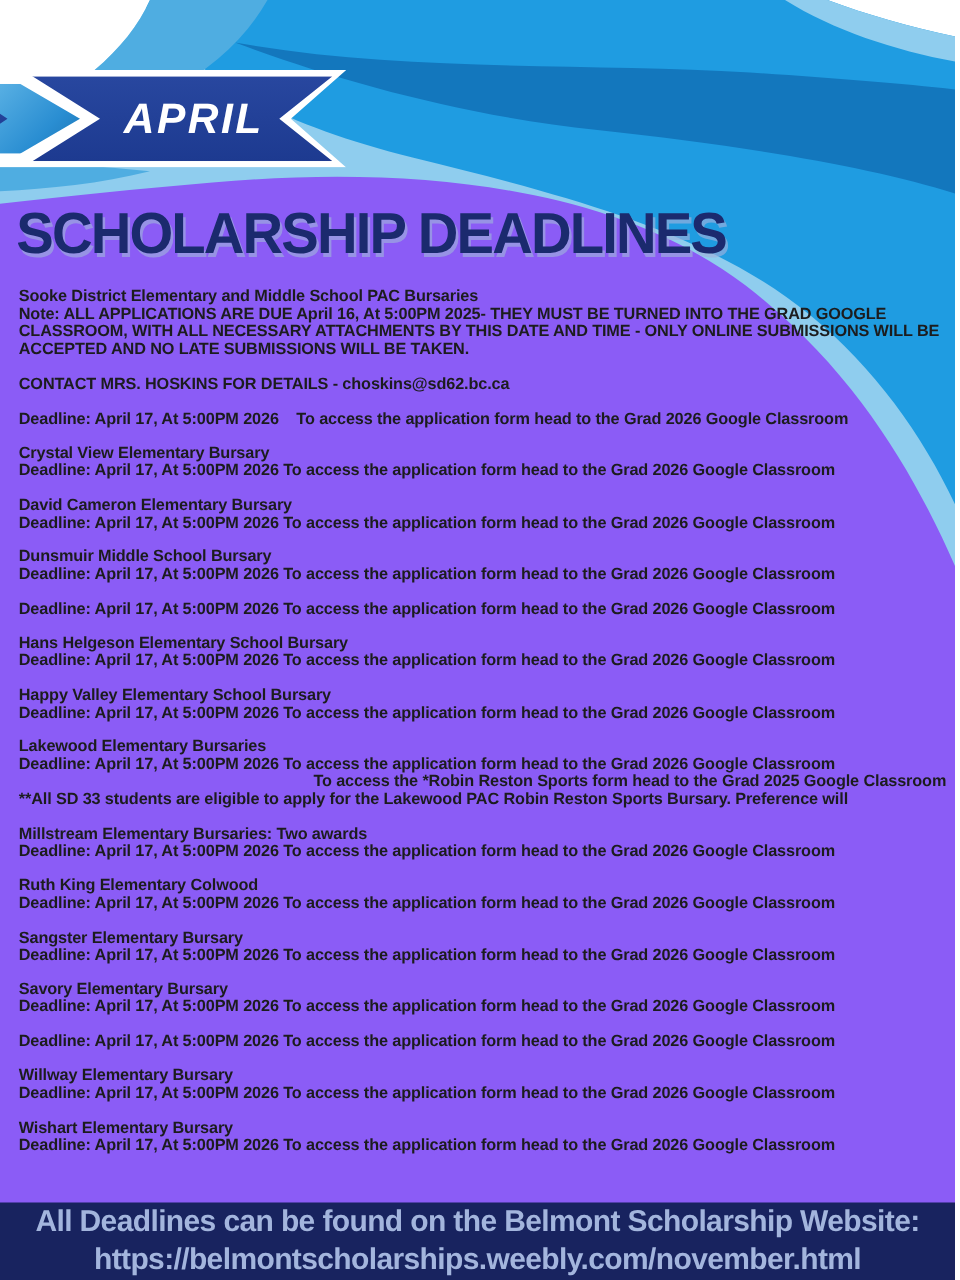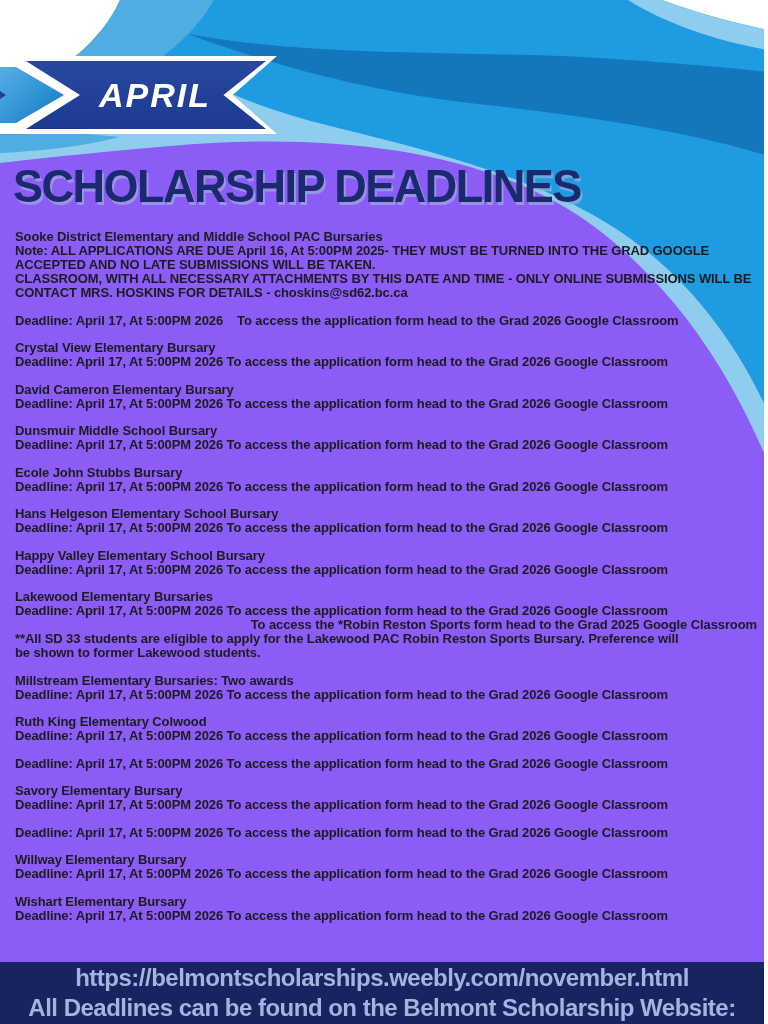--- a/index.html
+++ b/index.html
@@ -28,21 +28,21 @@
   
   .title{position:absolute;top:160px;left:13px;z-index:6;color:#1b2a6e;font-weight:bold;
     font-size:45px;letter-spacing:-1.5px;white-space:nowrap;
     text-shadow:2px 3px 0 rgba(158,176,219,0.65);transform:scaleY(1.03);transform-origin:left top;}
 
   
   .content{position:absolute;top:230px;left:15px;width:742px;z-index:6;color:#1c1c1e;
     font-weight:bold;font-size:13px;line-height:14px;letter-spacing:-0.1px;}
   .sec{margin-bottom:13.5px;}
   .line{white-space:pre-wrap;}
-  .contact{}
+  .contact{margin-top:14px;}
   .indent{padding-left:88px;text-align:right;}
 
   
   .footer{position:absolute;left:0;right:0;bottom:0;height:62px;background:#18235f;z-index:8;
     display:flex;flex-direction:column;align-items:center;justify-content:center;gap:2px;}
   .footer .f-line{color:#a3b5dd;font-weight:bold;font-size:24px;letter-spacing:-0.5px;
     line-height:28px;white-space:nowrap;}
 </style>
 </head>
 <body>
@@ -69,22 +69,22 @@
   <div class="chev-inner"></div>
   <div class="ribbon-text">APRIL</div>
 
   <div class="title">SCHOLARSHIP DEADLINES</div>
 
   <div class="content">
 
     <div class="sec">
       <div class="line">Sooke District Elementary and Middle School PAC Bursaries</div>
       <div class="line">Note: ALL APPLICATIONS ARE DUE April 16, At 5:00PM 2025- THEY MUST BE TURNED INTO THE GRAD GOOGLE</div>
+      <div class="line">CLASSROOM, WITH ALL NECESSARY ATTACHMENTS BY THIS DATE AND TIME - ONLY ONLINE SUBMISSIONS WILL BE</div>
       <div class="line">ACCEPTED AND NO LATE SUBMISSIONS WILL BE TAKEN.</div>
-      <div class="line">CLASSROOM, WITH ALL NECESSARY ATTACHMENTS BY THIS DATE AND TIME - ONLY ONLINE SUBMISSIONS WILL BE</div>
       <div class="line contact">CONTACT MRS. HOSKINS FOR DETAILS - choskins@sd62.bc.ca</div>
     </div>
 
     <div class="sec">
       <div class="line">Deadline: April 17, At 5:00PM 2026    To access the application form head to the Grad 2026 Google Classroom</div>
     </div>
 
     <div class="sec">
       <div class="line">Crystal View Elementary Bursary</div>
       <div class="line">Deadline: April 17, At 5:00PM 2026 To access the application form head to the Grad 2026 Google Classroom</div>
@@ -94,53 +94,52 @@
       <div class="line">David Cameron Elementary Bursary</div>
       <div class="line">Deadline: April 17, At 5:00PM 2026 To access the application form head to the Grad 2026 Google Classroom</div>
     </div>
 
     <div class="sec">
       <div class="line">Dunsmuir Middle School Bursary</div>
       <div class="line">Deadline: April 17, At 5:00PM 2026 To access the application form head to the Grad 2026 Google Classroom</div>
     </div>
 
     <div class="sec">
-      <div class="line">Ecole John Stubbs Bursary</div>
       <div class="line">Deadline: April 17, At 5:00PM 2026 To access the application form head to the Grad 2026 Google Classroom</div>
     </div>
 
     <div class="sec">
       <div class="line">Hans Helgeson Elementary School Bursary</div>
       <div class="line">Deadline: April 17, At 5:00PM 2026 To access the application form head to the Grad 2026 Google Classroom</div>
     </div>
 
     <div class="sec">
       <div class="line">Happy Valley Elementary School Bursary</div>
       <div class="line">Deadline: April 17, At 5:00PM 2026 To access the application form head to the Grad 2026 Google Classroom</div>
     </div>
 
     <div class="sec">
       <div class="line">Lakewood Elementary Bursaries</div>
       <div class="line">Deadline: April 17, At 5:00PM 2026 To access the application form head to the Grad 2026 Google Classroom</div>
       <div class="line indent">To access the *Robin Reston Sports form head to the Grad 2025 Google Classroom</div>
       <div class="line">**All SD 33 students are eligible to apply for the Lakewood PAC Robin Reston Sports Bursary. Preference will</div>
-      <div class="line">be shown to former Lakewood students.</div>
     </div>
 
     <div class="sec">
       <div class="line">Millstream Elementary Bursaries: Two awards</div>
       <div class="line">Deadline: April 17, At 5:00PM 2026 To access the application form head to the Grad 2026 Google Classroom</div>
     </div>
 
     <div class="sec">
       <div class="line">Ruth King Elementary Colwood</div>
       <div class="line">Deadline: April 17, At 5:00PM 2026 To access the application form head to the Grad 2026 Google Classroom</div>
     </div>
 
     <div class="sec">
+      <div class="line">Sangster Elementary Bursary</div>
       <div class="line">Deadline: April 17, At 5:00PM 2026 To access the application form head to the Grad 2026 Google Classroom</div>
     </div>
 
     <div class="sec">
       <div class="line">Savory Elementary Bursary</div>
       <div class="line">Deadline: April 17, At 5:00PM 2026 To access the application form head to the Grad 2026 Google Classroom</div>
     </div>
 
     <div class="sec">
       <div class="line">Deadline: April 17, At 5:00PM 2026 To access the application form head to the Grad 2026 Google Classroom</div>
@@ -152,17 +151,17 @@
     </div>
 
     <div class="sec">
       <div class="line">Wishart Elementary Bursary</div>
       <div class="line">Deadline: April 17, At 5:00PM 2026 To access the application form head to the Grad 2026 Google Classroom</div>
     </div>
 
   </div>
 
   <div class="footer">
+    <div class="f-line">All Deadlines can be found on the Belmont Scholarship Website:</div>
     <div class="f-line">https://belmontscholarships.weebly.com/november.html</div>
-    <div class="f-line">All Deadlines can be found on the Belmont Scholarship Website:</div>
   </div>
 
 </div>
 
 </body></html>

